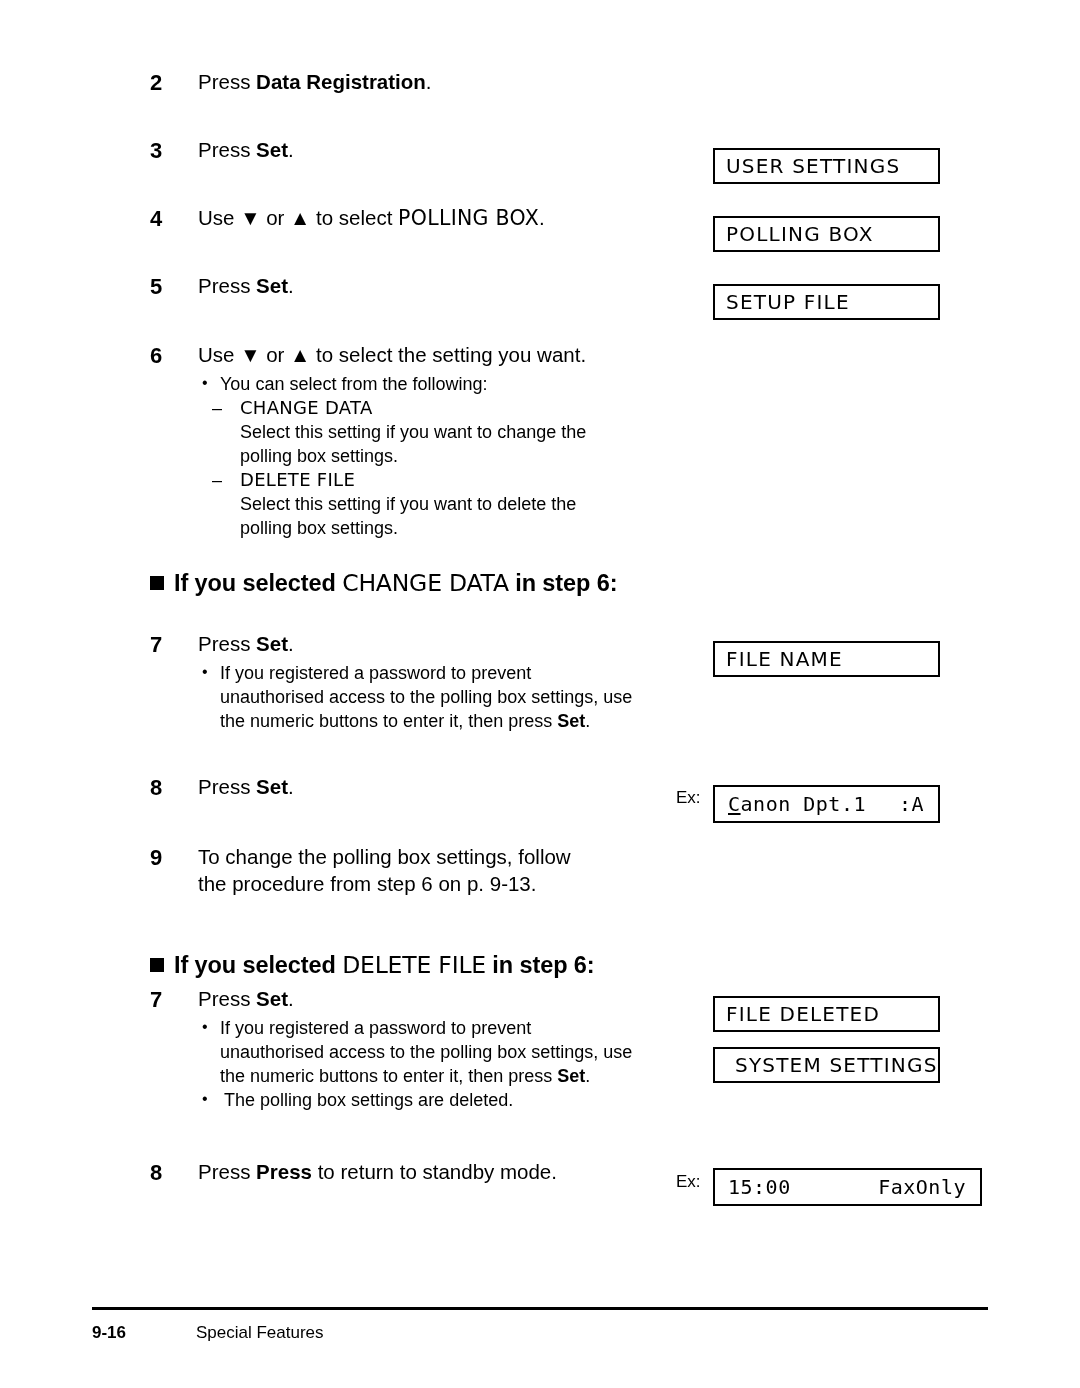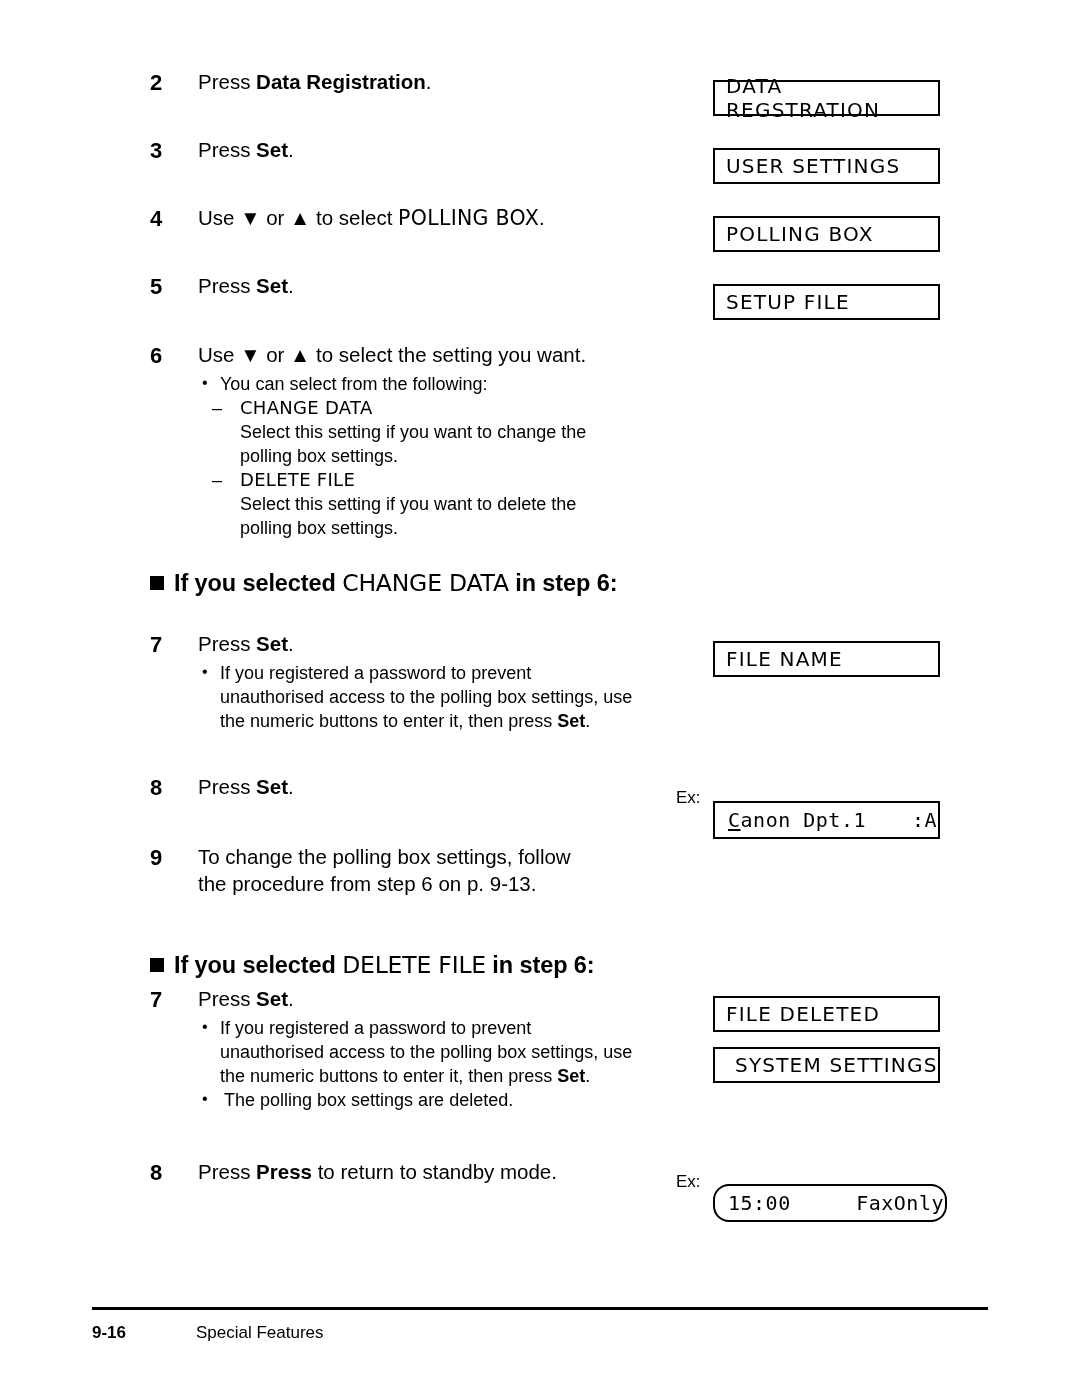--- a/index.html
+++ b/index.html
@@ -115,23 +115,22 @@
     letter-spacing: 1.2px;
     display: flex;
     align-items: center;
     padding-left: 11px;
   }
   .lcd.ex-box {
     font-family: "DejaVu Sans Mono", monospace;
     letter-spacing: 0.5px;
     font-size: 20px;
     padding-left: 13px;
-    padding-right: 1px;
+    padding-right: 14px;
     justify-content: space-between;
-    margin-top: 16px;
   }
   .ex-label {
     position: absolute;
     font-size: 17px;
     font-family: "Liberation Sans", sans-serif;
     letter-spacing: 0;
   }
   .cursor-u {
     text-decoration: underline;
     text-underline-offset: 2px;
@@ -253,23 +252,20 @@
         <span>The polling box settings are deleted.</span>
       </div>
     </div>
   </div>
 
   <div class="step" style="position:absolute; left:150px; top:1158px; width:560px;">
     <div class="step-num">8</div>
     <div class="step-body"><span>Press </span><b>Press</b><span> to return to standby mode.</span></div>
   </div>
 
-  <div class="lcd" style="left:713px; top:80px; width:227px; height:36px;">
-    <span>DATA REGSTRATION</span>
-  </div>
 
   <div class="lcd" style="left:713px; top:148px; width:227px; height:36px;">
     <span>USER SETTINGS</span>
   </div>
 
   <div class="lcd" style="left:713px; top:216px; width:227px; height:36px;">
     <span>POLLING BOX</span>
   </div>
 
   <div class="lcd" style="left:713px; top:284px; width:227px; height:36px;">
@@ -288,21 +284,21 @@
 
   <div class="lcd" style="left:713px; top:996px; width:227px; height:36px;">
     <span>FILE DELETED</span>
   </div>
 
   <div class="lcd" style="left:713px; top:1047px; width:227px; height:36px;padding-left:20px;">
     <span>SYSTEM SETTINGS</span>
   </div>
 
   <div class="ex-label" style="left:676px; top:1172px;">Ex:</div>
-  <div class="lcd ex-box" style="left:713px; top:1168px; width:234px; height:38px;border-radius:16px;">
+  <div class="lcd ex-box" style="left:713px; top:1168px; width:269px; height:38px;">
     <span>15:00</span>
     <span>FaxOnly</span>
   </div>
 
   <div class="footer-rule"></div>
   <div class="footer f-page">9-16</div>
   <div class="footer f-sec">Special Features</div>
 
 </div>
 

